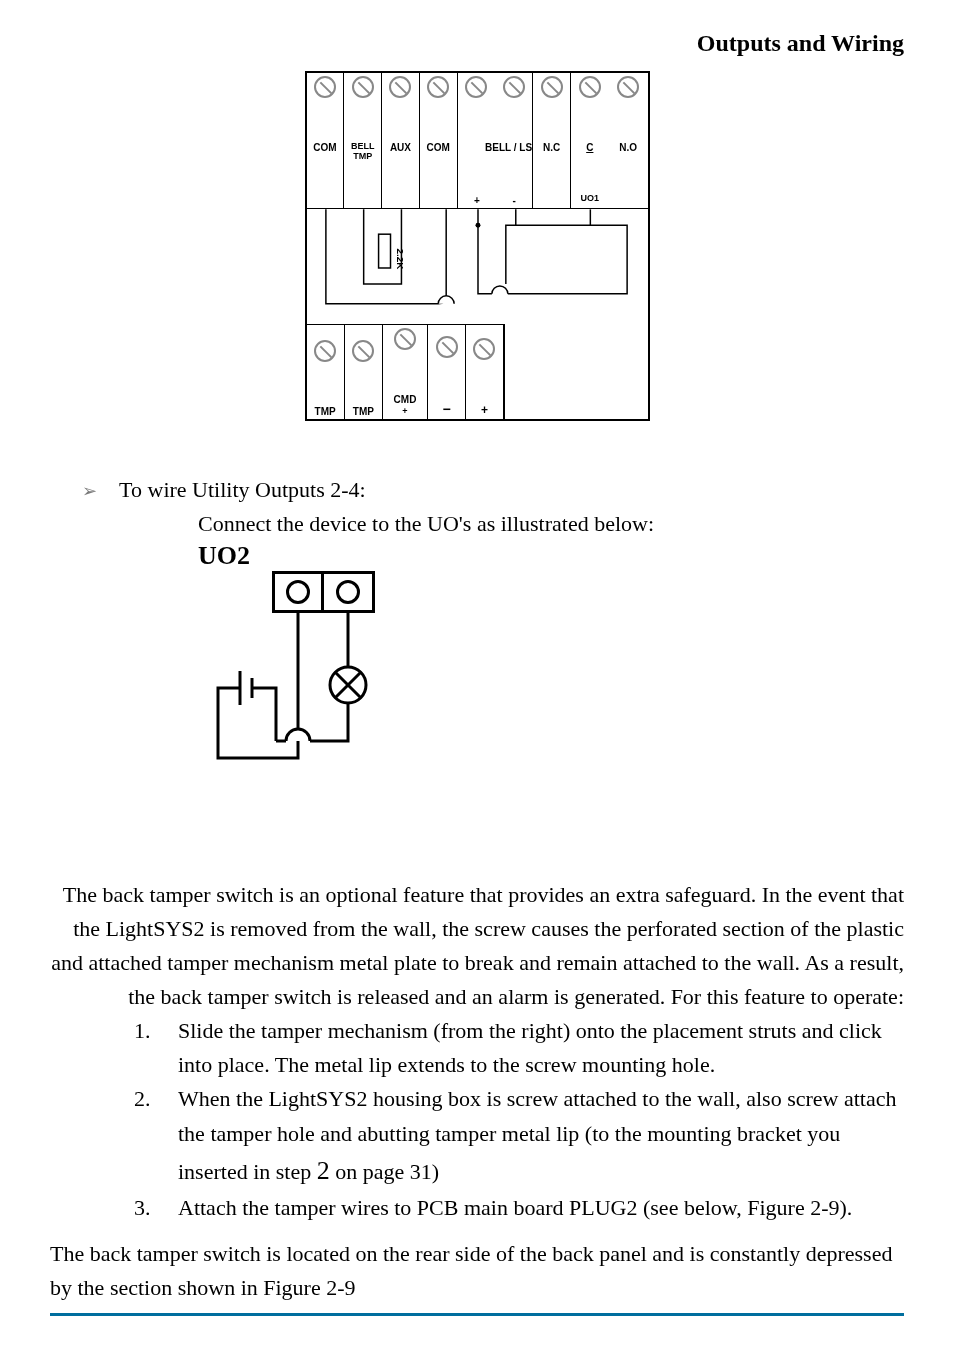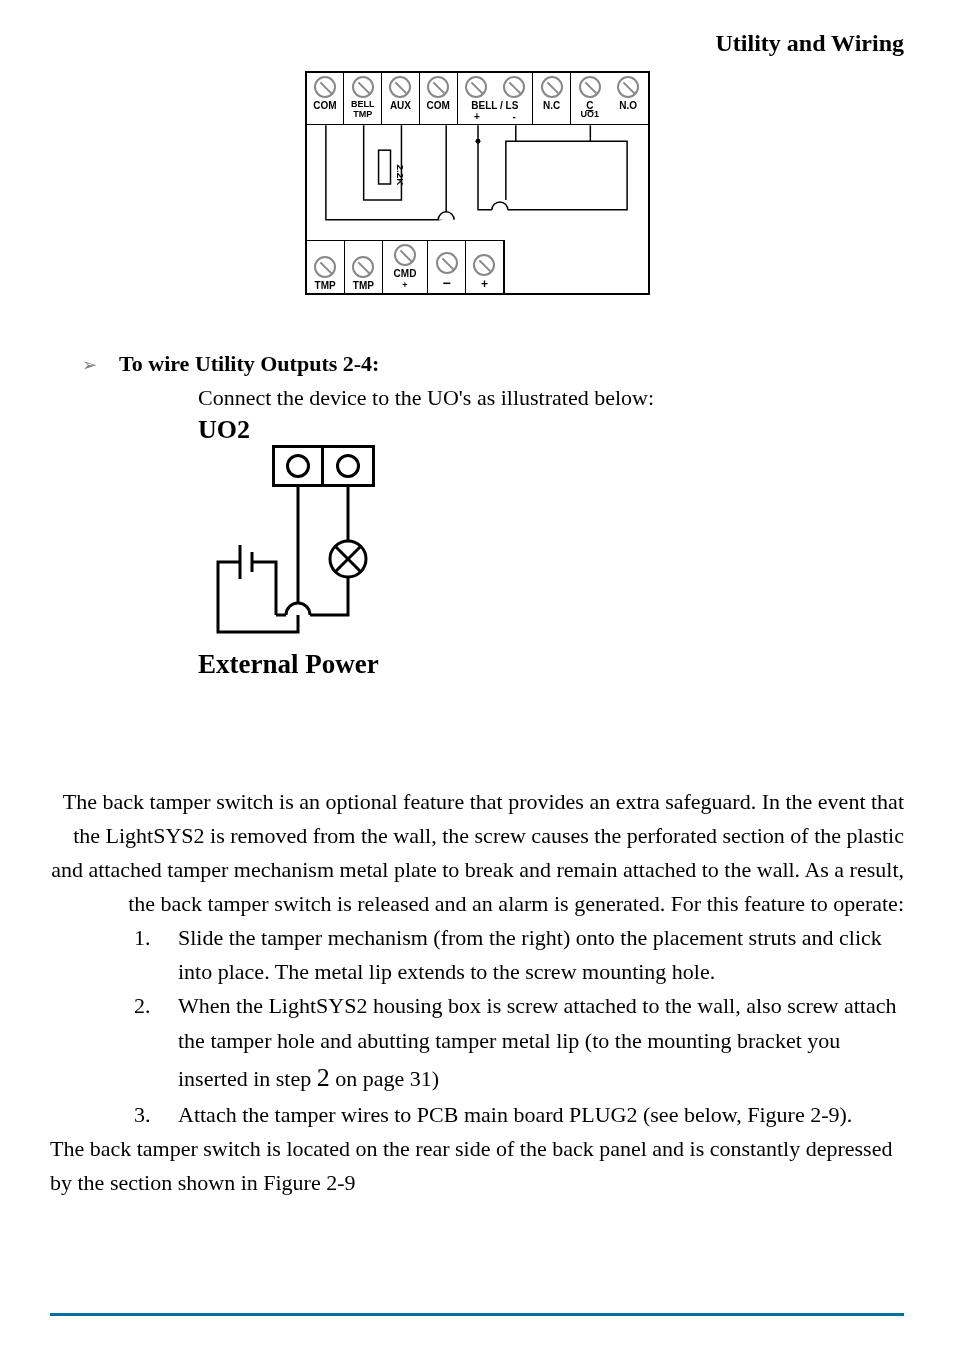--- a/index.html
+++ b/index.html
@@ -40,20 +40,21 @@
       display: flex;
       border-bottom: 1px solid #000;
     }
     
     .terminal-cell {
       border-right: 1px solid #000;
       display: flex;
       flex-direction: column;
       align-items: center;
       padding: 3px 2px 2px 2px;
+      gap: 42px;
     }
     
     .terminal-cell:last-child {
       border-right: none;
     }
     
     .screw-circle {
       width: 22px;
       height: 22px;
       border: 2px solid #888;
@@ -112,21 +113,21 @@
       gap: 22px;
       padding-left: 32px;
     }
     
     .triangle-bullet {
       font-size: 18px;
       color: #7a7a7a;
     }
     
     .bullet-text {
-      font-weight: bold;
+      font-weight: normal;
       font-size: 22px;
     }
     
     .sub-text {
       padding-left: 148px;
       font-size: 22px;
       margin-bottom: 4px;
     }
     
     .diagram-uo2 {
@@ -214,21 +215,21 @@
       flex: 1;
     }
     
     .step-big {
       font-size: 26px;
     }
     
     .trailing-text {
       font-size: 22px;
       line-height: 1.55;
-      margin-top: 0;
+      margin-top: 12px;
     }
     
     .footer-line {
       position: absolute;
       bottom: 36px;
       left: 50px;
       right: 50px;
       height: 3px;
       background: #006e9e;
     }
@@ -249,21 +250,21 @@
       text-align: right;
     }
     
     .bell-sub {
       font-size: 9px;
     }
   </style>
 </head>
 <body>
 
-<div class="header">Utility and Wiring</div>
+<div class="header">Outputs and Wiring</div>
 
 <div class="diagram-top">
   <div class="terminal-row-top">
     <div class="terminal-cell" style="width:38px">
       <div class="screw-circle"></div>
       <div class="terminal-label">COM</div>
     </div>
     <div class="terminal-cell" style="width:38px">
       <div class="screw-circle"></div>
       <div class="terminal-label small"><span style="white-space:pre-line">BELL
@@ -275,21 +276,21 @@
     </div>
     <div class="terminal-cell" style="width:38px">
       <div class="screw-circle"></div>
       <div class="terminal-label">COM</div>
     </div>
     <div class="terminal-cell" style="width:76px; flex-direction:row; flex-wrap:wrap; justify-content:space-around; padding:3px 0 2px 0">
       <div style="width:100%; display:flex; justify-content:space-around">
         <div class="screw-circle"></div>
         <div class="screw-circle"></div>
       </div>
-      <div style="width:100%; text-align:center" class="terminal-label">BELL / LS</div>
+      <div style="width:100%; text-align:right" class="terminal-label">BELL / LS</div>
       <div style="width:100%; display:flex; justify-content:space-around; font-size:10px; font-family:Arial; font-weight:bold">
         <span>+</span>
         <span>-</span>
       </div>
     </div>
     <div class="terminal-cell" style="width:38px">
       <div class="screw-circle"></div>
       <div class="terminal-label" style="">N.C</div>
     </div>
     <div class="terminal-cell" style="width:38px; border-right:none">
@@ -391,21 +392,20 @@
       <path d="M 88 128 A 12 12 0 0 1 112 128" stroke="#000" stroke-width="3" fill="white"></path>
       <path d="M 112 128 L 150 128 L 150 90" stroke="#000" stroke-width="3" fill="none"></path>
 
       <circle cx="150" cy="72" r="18" stroke="#000" stroke-width="3" fill="white"></circle>
       <line x1="137" y1="59" x2="163" y2="85" stroke="#000" stroke-width="3"></line>
       <line x1="163" y1="59" x2="137" y2="85" stroke="#000" stroke-width="3"></line>
 
       <path d="M 150 54 L 150 0" stroke="#000" stroke-width="3" fill="none"></path>
     </svg>
   </div>
-  <div class="external-power-label">External Power</div>
 </div>
 
 <div class="body-text">
   <p>The back tamper switch is an optional feature that provides an extra safeguard. In the event that the LightSYS2 is removed from the wall, the screw causes the perforated section of the plastic and attached tamper mechanism metal plate to break and remain attached to the wall.  As a result, the back tamper switch is released and an alarm is generated. For this feature to operate:</p>
 </div>
 
 <ol class="numbered-list">
   <li class="numbered-item">
     <span class="item-number">1.</span>
     <span class="item-content">Slide the tamper mechanism (from the right) onto the placement struts and click into place. The metal lip extends to the screw mounting hole.</span>

